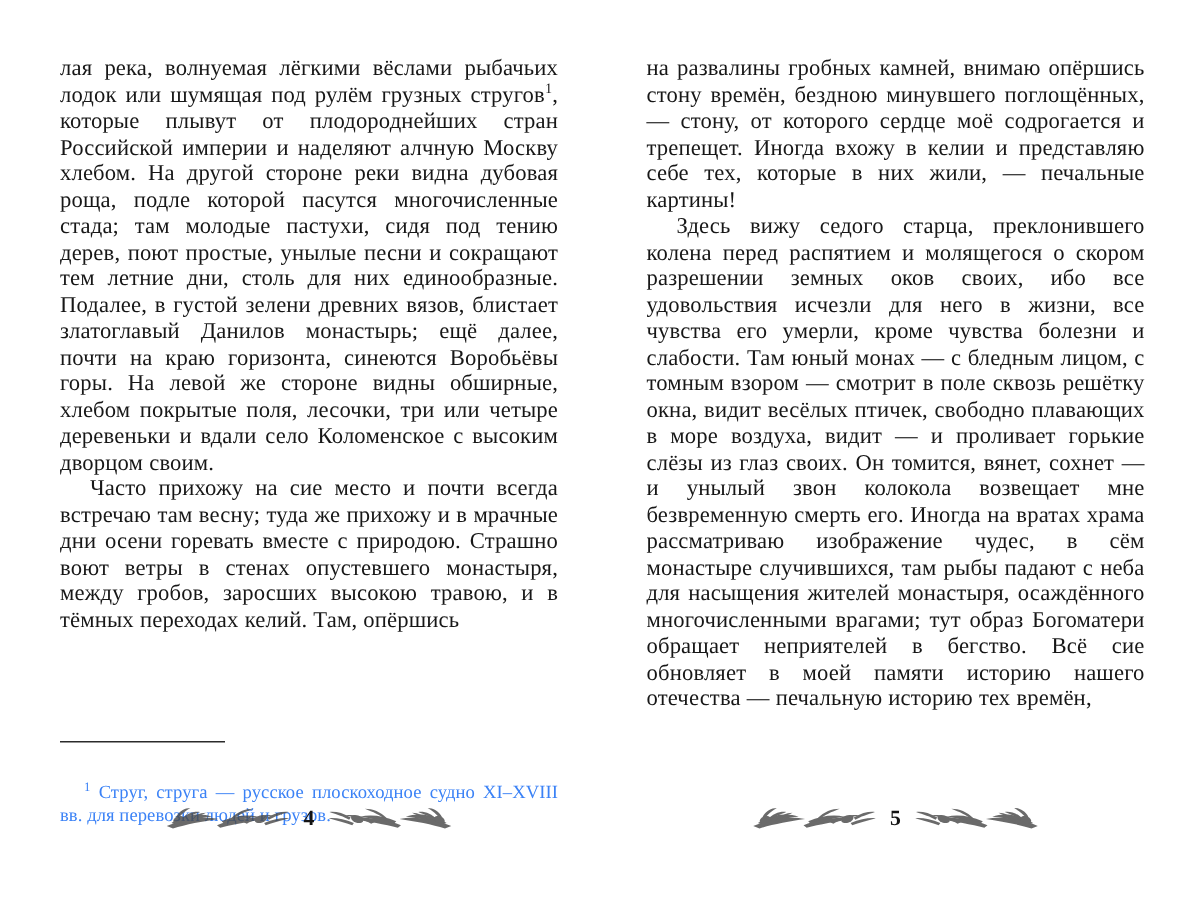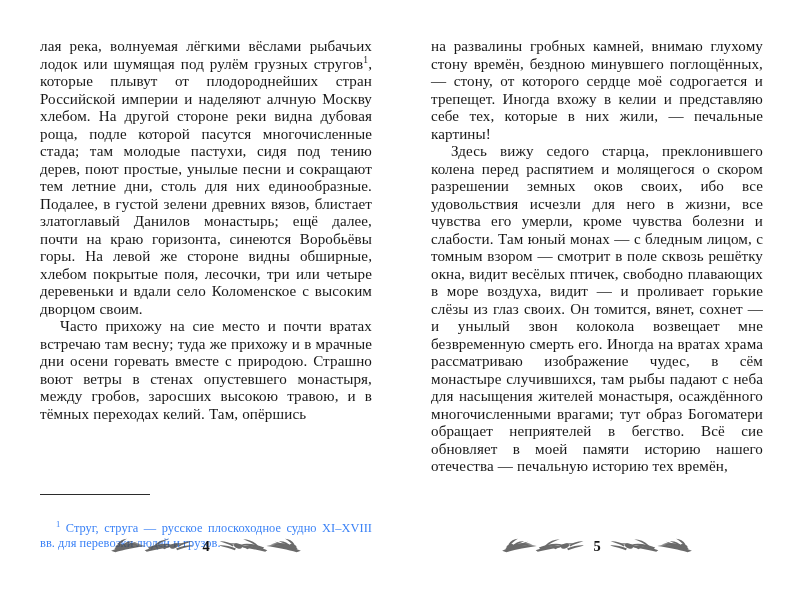--- a/index.html
+++ b/index.html
@@ -113,21 +113,21 @@
   }
 </style>
 </head>
 <body>
 
 <div class="page-spread">
 
   <div class="column left">
     <div class="body-text">
       <p><span>лая река, волнуемая лёгкими вёслами рыбачьих лодок или шумящая под рулём грузных стругов</span><sup>1</sup><span>, которые плывут от плодороднейших стран Российской империи и наделяют алчную Москву хлебом. На другой стороне реки видна дубовая роща, подле которой пасутся многочисленные стада; там молодые пастухи, сидя под тению дерев, поют простые, унылые песни и сокращают тем летние дни, столь для них единообразные. Подалее, в густой зелени древних вязов, блистает златоглавый Данилов монастырь; ещё далее, почти на краю горизонта, синеются Воробьёвы горы. На левой же стороне видны обширные, хлебом покрытые поля, лесочки, три или четыре деревеньки и вдали село Коломенское с высоким дворцом своим.</span></p>
-      <p class="indent">Часто прихожу на сие место и почти вратах встречаю там весну; туда же прихожу и в мрачные дни осени горевать вместе с природою. Страшно воют ветры в стенах опустевшего монастыря, между гробов, заросших высокою травою, и в тёмных переходах келий. Там, опёршись</p>
+      <p class="indent">Часто прихожу на сие место и почти всегда встречаю там весну; туда же прихожу и в мрачные дни осени горевать вместе с природою. Страшно воют ветры в стенах опустевшего монастыря, между гробов, заросших высокою травою, и в тёмных переходах келий. Там, опёршись</p>
     </div>
   </div>
 
   <div class="footnote-block">
     <div class="footnote-rule"></div>
     <div class="footnote-text"><sup>1</sup><span> Струг, струга — русское плоскоходное судно XI–XVIII вв. для перевозки людей и грузов.</span></div>
   </div>
 
   <div class="page-footer left">
     <span class="ornament">
@@ -166,21 +166,21 @@
           <ellipse cx="122" cy="21" rx="8" ry="4.6" transform="rotate(-20 122 21)"></ellipse>
           <path d="M130 19 C140 13, 150 11, 157 12 C148 15, 138 18, 132 22 Z"></path>
           <path d="M126 26 C138 21, 150 19, 158 20 C148 23, 136 26, 128 29 Z"></path>
         </g>
       </svg>
     </span>
   </div>
 
   <div class="column right">
     <div class="body-text">
-      <p>на развалины гробных камней, внимаю глухому стону времён, бездною минувшего поглощённых, — стону, от которого сердце моё содрогается и трепещет. Иногда вхожу в келии и представляю себе тех, которые в них жили, — печальные картины!</p>
+      <p>на развалины гробных камней, внимаю опёршись стону времён, бездною минувшего поглощённых, — стону, от которого сердце моё содрогается и трепещет. Иногда вхожу в келии и представляю себе тех, которые в них жили, — печальные картины!</p>
       <p class="indent">Здесь вижу седого старца, преклонившего колена перед распятием и молящегося о скором разрешении земных оков своих, ибо все удовольствия исчезли для него в жизни, все чувства его умерли, кроме чувства болезни и слабости. Там юный монах — с бледным лицом, с томным взором — смотрит в поле сквозь решётку окна, видит весёлых птичек, свободно плавающих в море воздуха, видит — и проливает горькие слёзы из глаз своих. Он томится, вянет, сохнет — и унылый звон колокола возвещает мне безвременную смерть его. Иногда на вратах храма рассматриваю изображение чудес, в сём монастыре случившихся, там рыбы падают с неба для насыщения жителей монастыря, осаждённого многочисленными врагами; тут образ Богоматери обращает неприятелей в бегство. Всё сие обновляет в моей памяти историю нашего отечества — печальную историю тех времён,</p>
     </div>
   </div>
 
   <div class="page-footer right">
     <span class="ornament">
       <svg viewBox="0 0 160 42" width="84" height="22" xmlns="http://www.w3.org/2000/svg" aria-hidden="true">
         <g fill="#4a4a4a">
           <path d="M8 26 C26 15, 44 13, 60 18 C46 19, 30 22, 16 29 Z"></path>
           <path d="M2 30 C24 20, 50 17, 68 21 C48 24, 26 28, 10 33 Z"></path>

